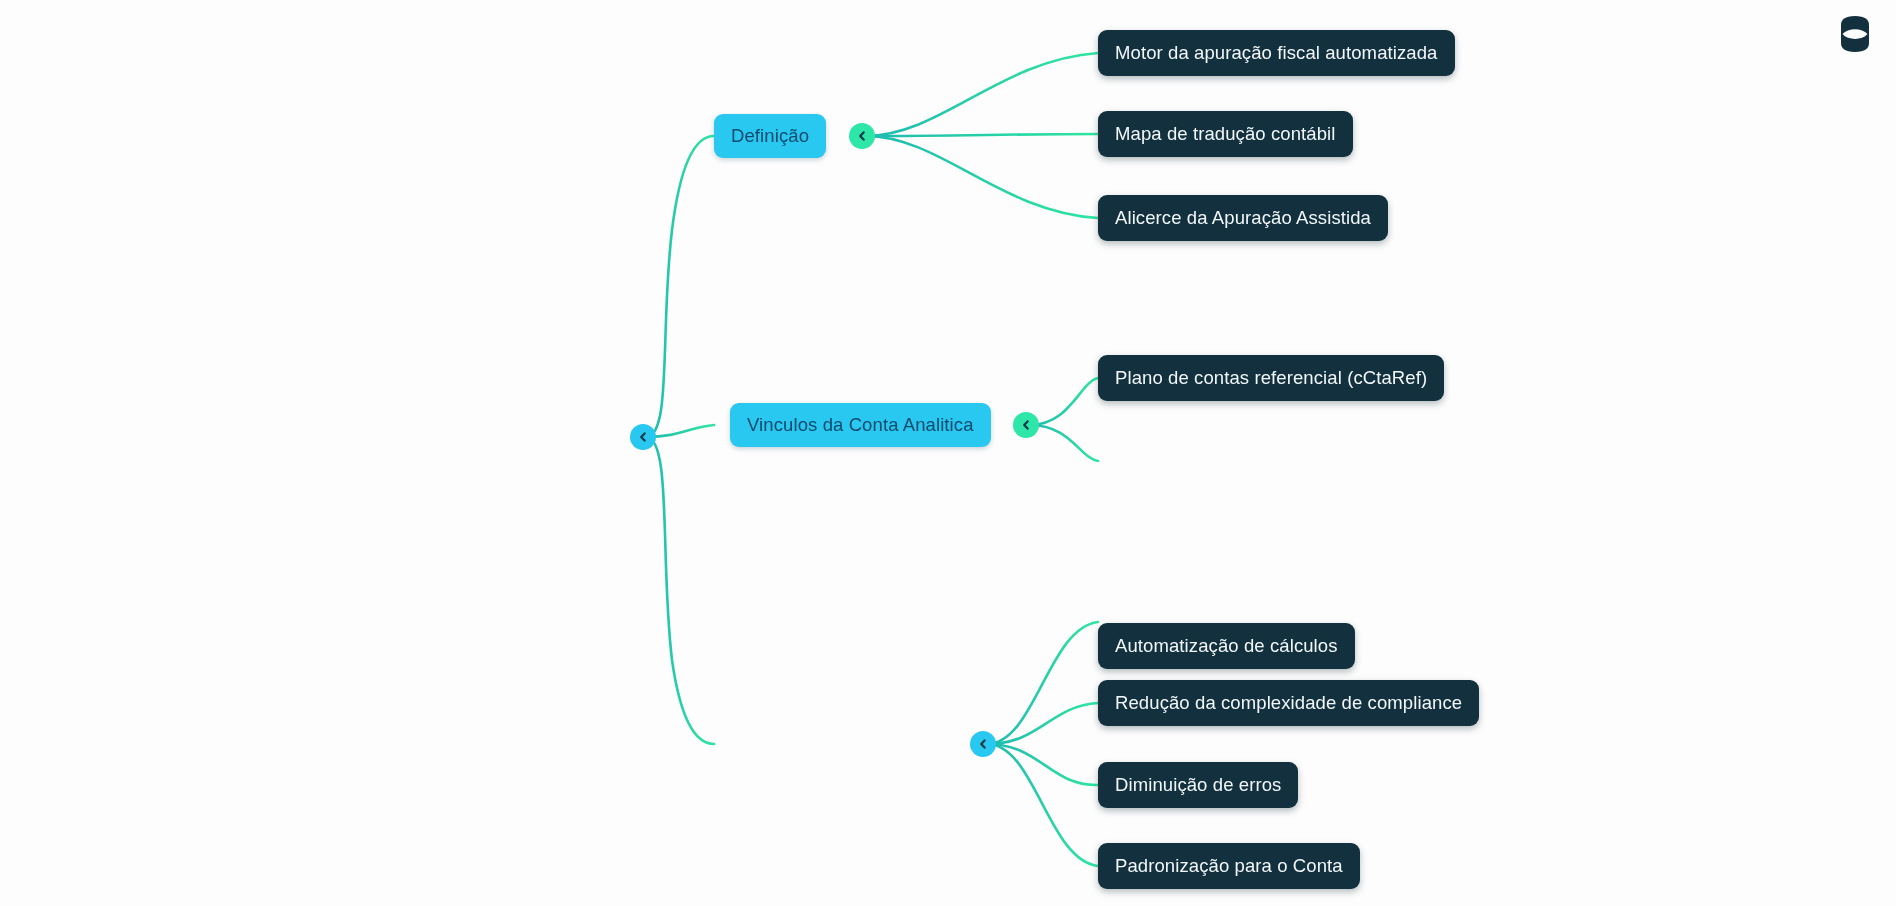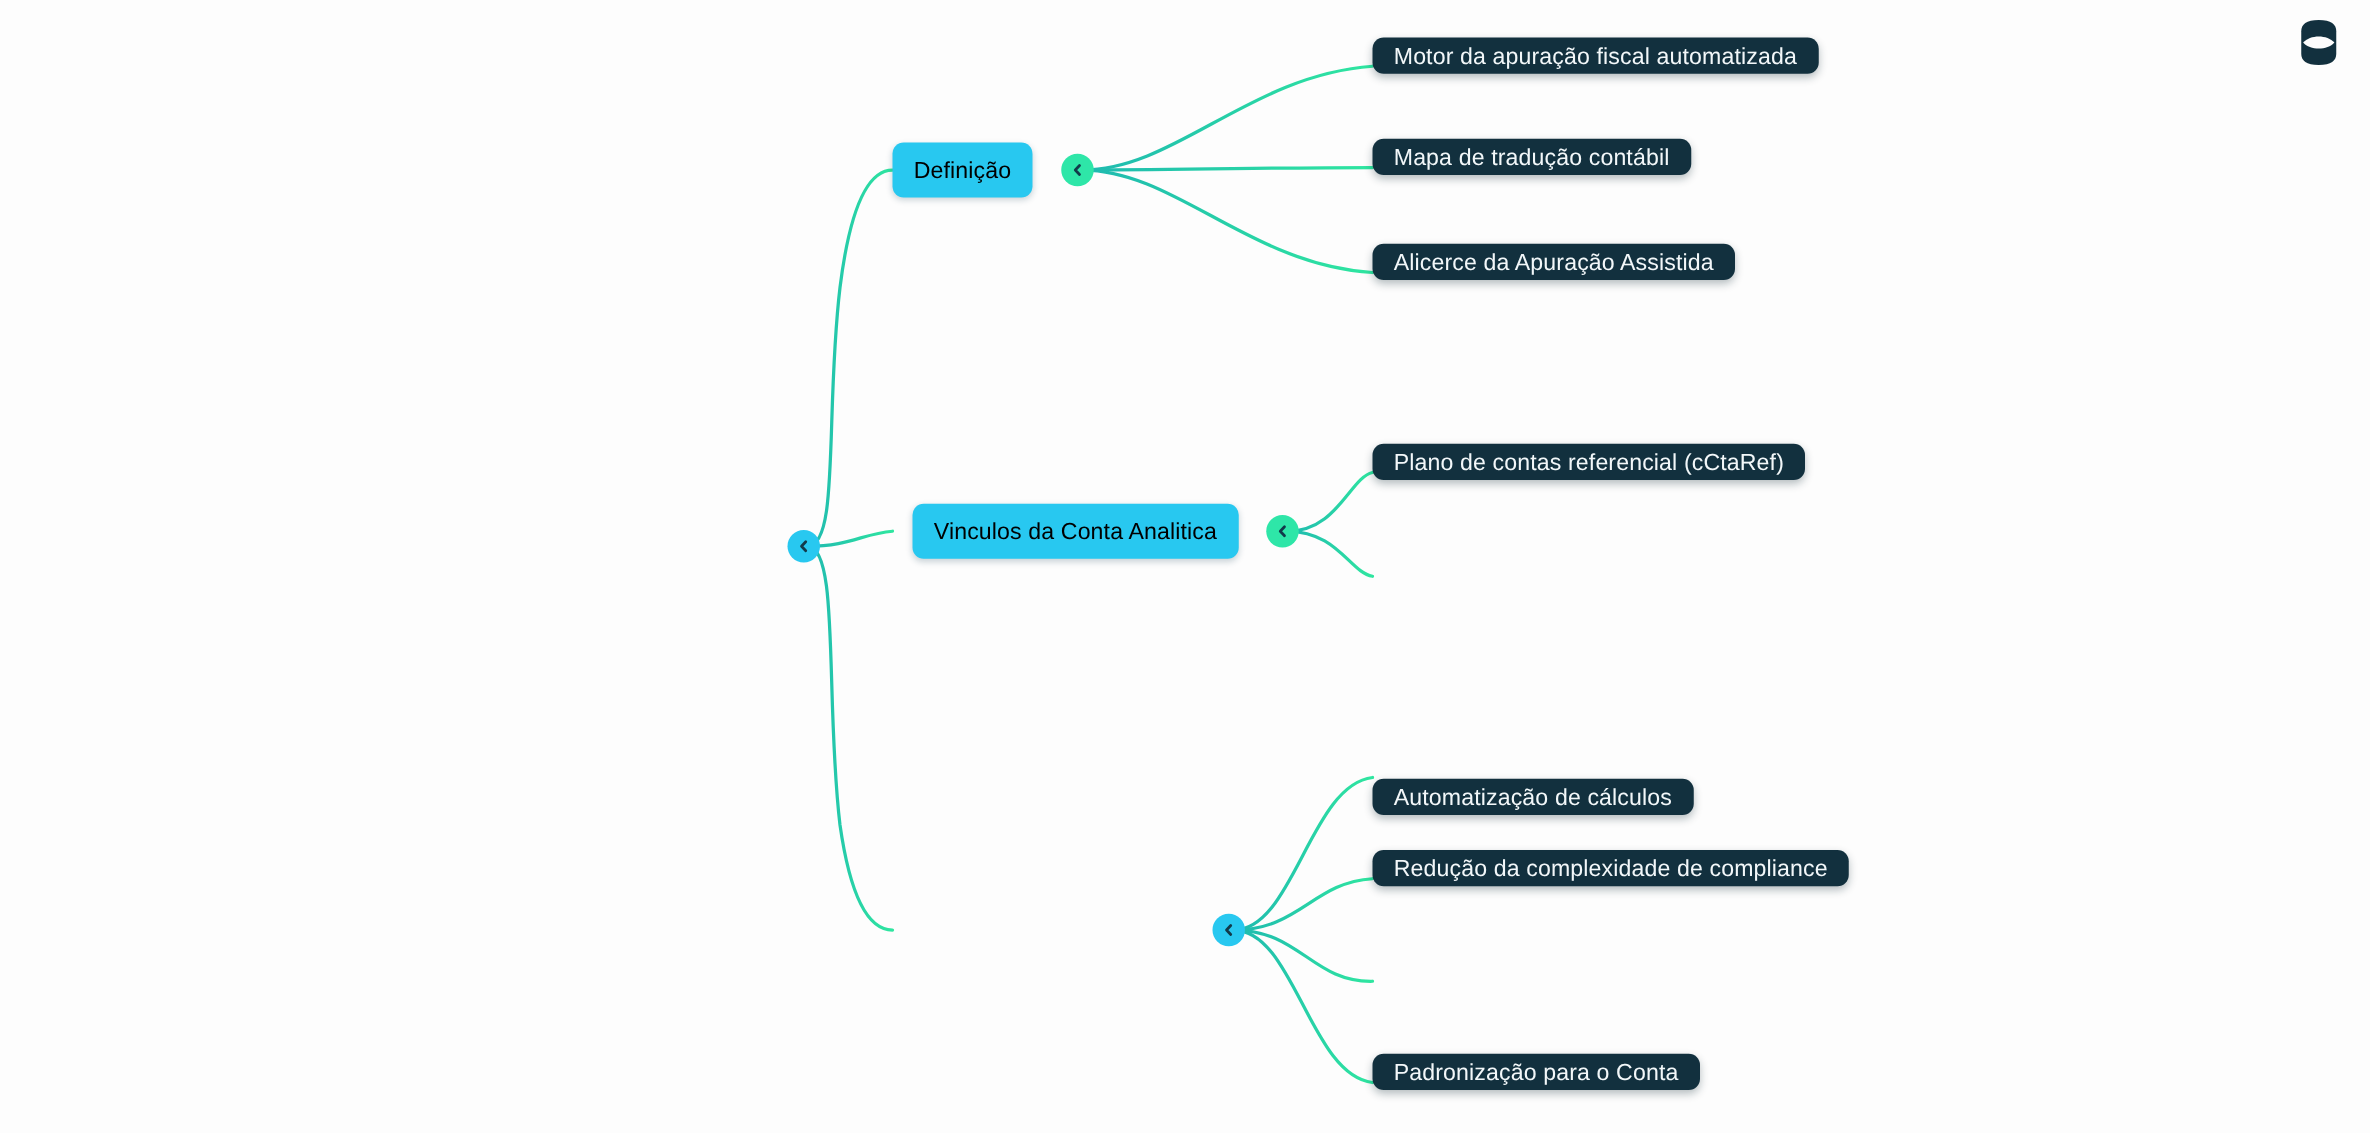--- a/index.html
+++ b/index.html
@@ -28,41 +28,41 @@
   .node {
     position: absolute;
     display: flex;
     align-items: center;
     white-space: nowrap;
     letter-spacing: .1px;
   }
 
   .node-root, .node-branch {
     background: #28c8f0;
-    color: #000000;
+    color: #0c4a6e;
     border-radius: 9px;
     box-shadow: 0 2px 5px rgba(20,60,80,.22);
   }
   .node-root {
     height: 48px;
     padding: 0 19px;
     font-size: 19.5px;
     font-weight: 600;
     border-radius: 10px;
   }
   .node-branch {
     height: 44px;
     padding: 0 17px;
     font-size: 18.5px;
     font-weight: 500;
   }
   .node-leaf {
     background: #12303e;
     color: #f2f7f9;
-    height: 29px;
+    height: 46px;
     padding: 0 17px;
     border-radius: 9px;
     font-size: 18.5px;
     font-weight: 500;
     box-shadow: 0 3px 7px rgba(10,35,48,.3);
   }
 
   
   .toggle {
     position: absolute;
@@ -165,20 +165,23 @@
       <polyline class="chev" points="8.6,3.4 5.2,7 8.6,10.6"></polyline>
     </svg>
   </div>
 
   <div class="node node-leaf" style="left:1098px; top:599px;margin-top:24px;">
     <span>Automatização de cálculos</span>
   </div>
   <div class="node node-leaf" style="left:1098px; top:680px;">
     <span>Redução da complexidade de compliance</span>
   </div>
+  <div class="node node-leaf" style="left:1098px; top:762px;">
+    <span>Diminuição de erros</span>
+  </div>
   <div class="node node-leaf" style="left:1098px; top:843px;">
     <span>Padronização para o Conta</span>
   </div>
 
   <svg id="logo" viewBox="0 0 44 44">
     <path d="M8 13 C8 7.5 12 4 22 4 C32 4 36 7.5 36 13
              L36 31 C36 36.5 32 40 22 40 C12 40 8 36.5 8 31 Z" fill="#12303e"></path>
     <path d="M9.5 22 C15 15.5 29 15.5 34.5 22 C29 28.5 15 28.5 9.5 22 Z" fill="#fdfdfd"></path>
   </svg>
 

